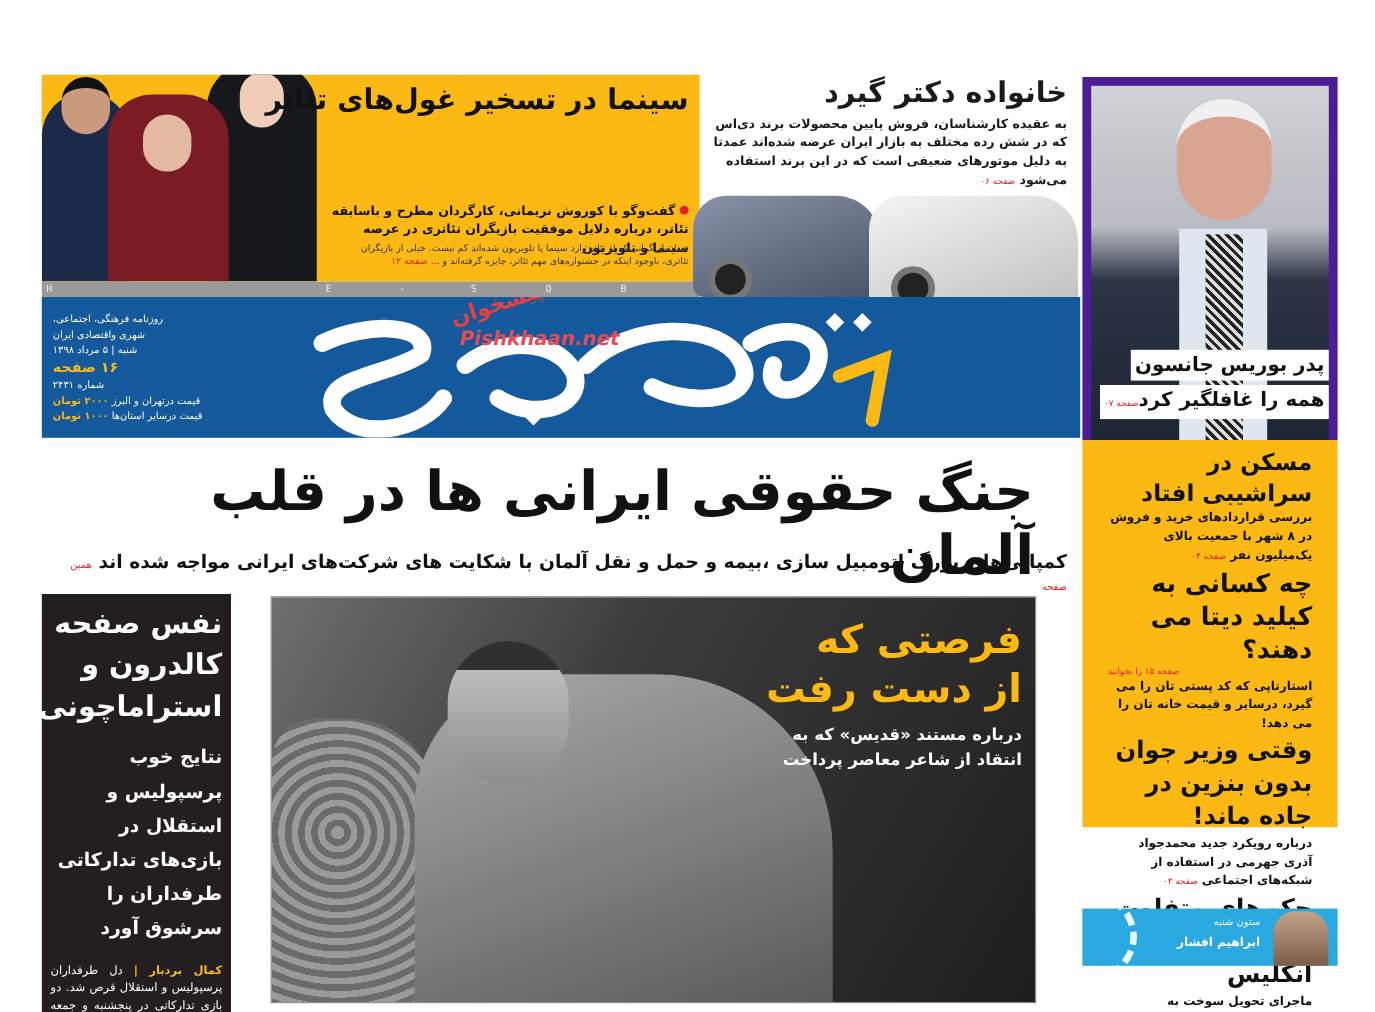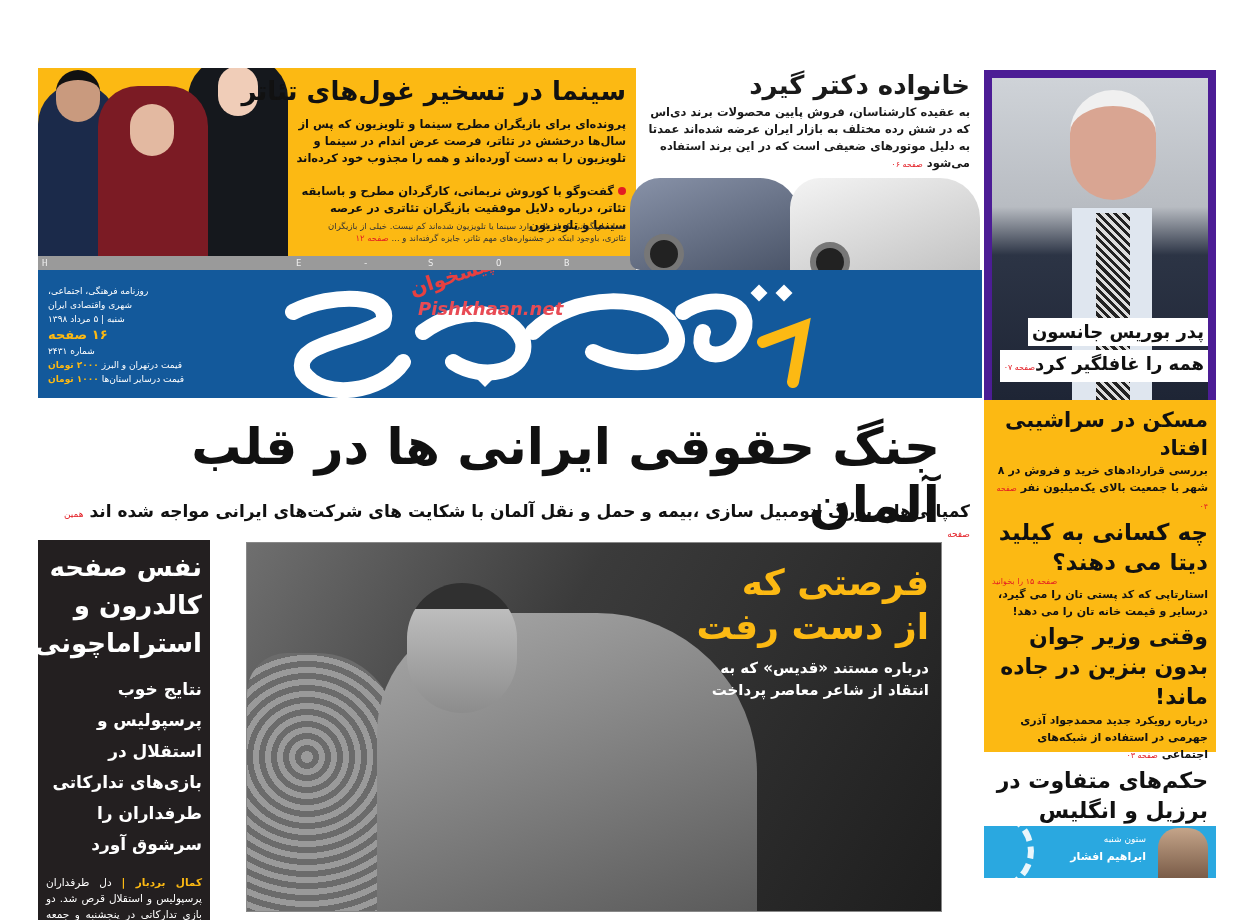--- a/index.html
+++ b/index.html
@@ -55,21 +55,21 @@
   .johnson-cap { position: absolute; right: 8px; background: #fff; font-weight: bold; font-size: 18px; padding: 0 4px; line-height: 28px; color: #111; }
   #johnson-cap1 { top: 248px; }
   #johnson-cap2 { top: 280px; }
 
   
   #headline { left: 140px; top: 418px; width: 800px; text-align: right; font-size: 50px; font-weight: bold; color: #111; letter-spacing: -1px; }
   #subhead { left: 50px; top: 501px; width: 920px; text-align: right; font-size: 17px; font-weight: bold; color: #111; }
   #subhead .red { font-size: 9px; font-weight: normal; margin-right: 6px; }
 
   
-  #side { left: 984px; top: 400px; width: 232px; height: 352px; background: #fcb913; padding: 6px 8px; text-align: right; }
+  #side { left: 984px; top: 400px; width: 232px; height: 352px; background: #fcb913; padding: 6px 23px; text-align: right; }
   .side-h { font-size: 21px; font-weight: bold; line-height: 28px; color: #111; }
   .side-p { font-size: 11px; font-weight: bold; line-height: 17px; color: #111; }
   .side-ref { color: #e31c23; font-size: 8px; font-weight: normal; }
 
   
   #column-box { left: 984px; top: 826px; width: 232px; height: 52px; background: #2aa8e0; overflow: hidden; }
   #column-dial { position: absolute; left: -30px; top: -15px; width: 80px; height: 80px; border-radius: 40px; border: 6px dashed #ffffff; opacity: 0.9; }
   #column-label { position: absolute; right: 70px; top: 8px; font-size: 9px; color: #fff; }
   #column-author { position: absolute; right: 70px; top: 24px; font-size: 11px; color: #fff; font-weight: bold; }
   #column-face { position: absolute; right: 8px; top: 2px; width: 50px; height: 50px; border-radius: 20px 20px 0 0; background: linear-gradient(180deg,#c4a489,#7a5c48); }
@@ -99,21 +99,20 @@
         <div class="head"></div>
       </div>
     <div class="person p3">
         <div class="head"></div>
       </div>
     <div class="person p2">
         <div class="head"></div>
       </div>
   </div>
   <div id="cinema-title">سینما در تسخیر غول‌های تئاتر</div>
-  <div id="cinema-body">پرونده‌ای برای بازیگران مطرح سینما و تلویزیون که پس از سال‌ها درخشش در تئاتر، فرصت عرض اندام در سینما و تلویزیون را به دست آورده‌اند و همه را مجذوب خود کرده‌اند</div>
   <div id="cinema-bullet"><span class="dot"></span><span>گفت‌وگو با کوروش نریمانی، کارگردان مطرح و باسابقه تئاتر، درباره دلایل موفقیت بازیگران تئاتری در عرصه سینما و تلویزیون</span></div>
   <div id="cinema-small"><span>تعداد بازیگرانی که از تئاتر وارد سینما یا تلویزیون شده‌اند کم نیست. خیلی از بازیگران تئاتری، باوجود اینکه در جشنواره‌های مهم تئاتر، جایزه گرفته‌اند و ...</span> <span class="red">صفحه ۱۲</span></div>
 </div>
 
 <div id="ribbon" class="abs">
   <span style="left:4px">H</span>
   <span style="left:258px">E</span>
   <span style="left:325px">-</span>
   <span style="left:390px">S</span>
   <span style="left:458px">O</span>

